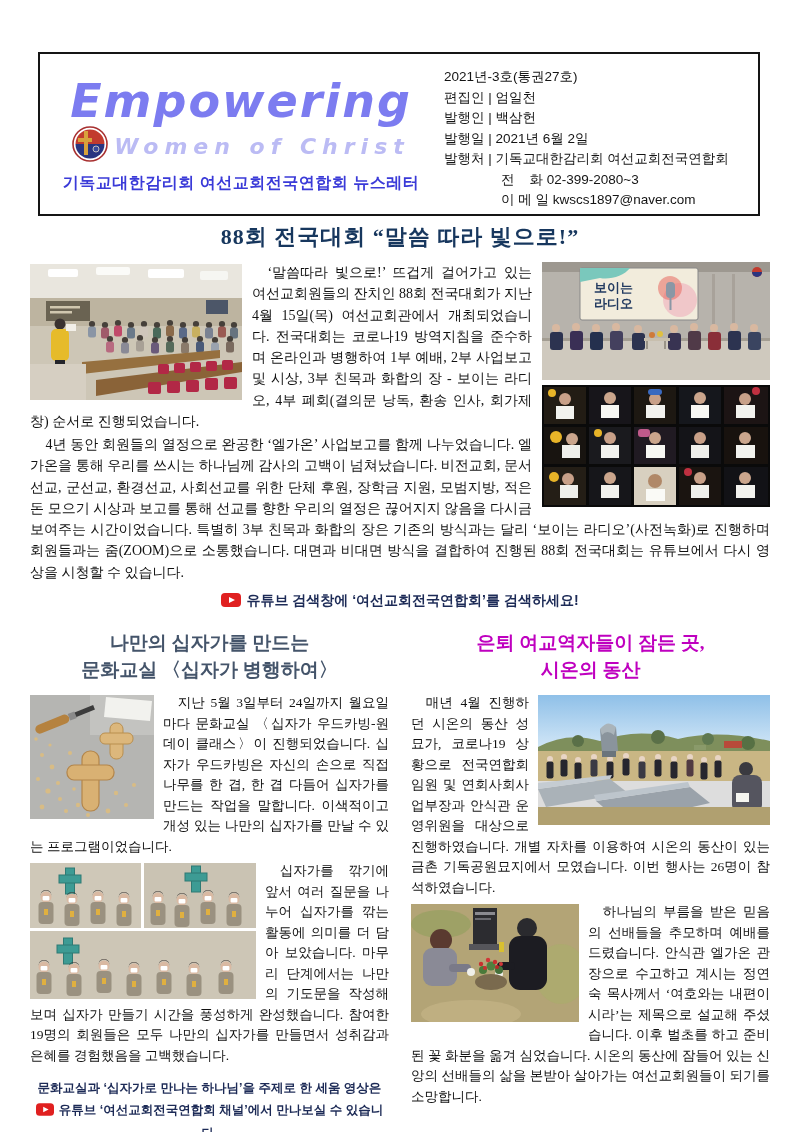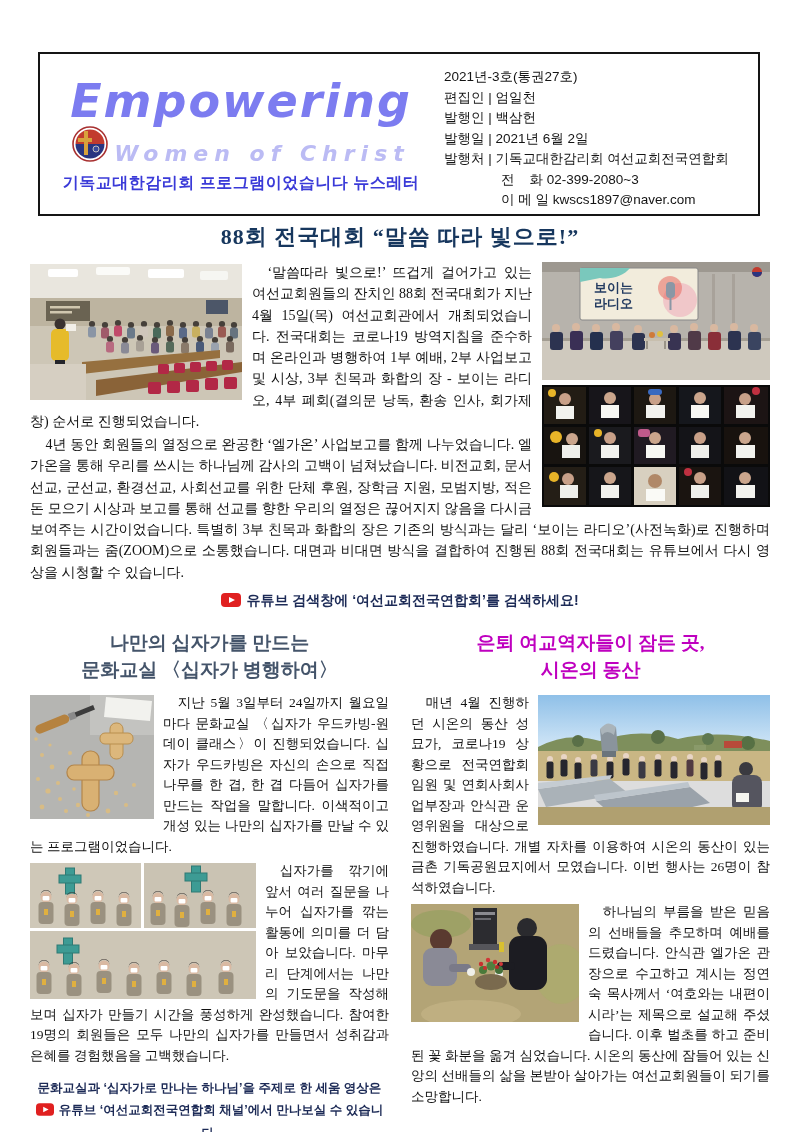--- a/index.html
+++ b/index.html
@@ -6,21 +6,21 @@
   body{width:800px;height:1132px;background:#ffffff;position:relative;overflow:hidden;
        font-family:"Liberation Serif","DejaVu Serif",serif;color:#111;}
   .page{position:absolute;inset:0;padding-left:38px;}
 
   
   .masthead{position:absolute;left:38px;top:52px;width:718px;height:160px;
             border:2px solid #151515;display:flex;background:#fff;}
   .mast-left{width:402px;display:flex;flex-direction:column;align-items:center;justify-content:center;padding-top:4px;}
   .empowering{font-family:"DejaVu Sans",sans-serif;font-style:italic;font-weight:bold;
               font-size:46px;color:#7c7cf0;letter-spacing:2px;line-height:1;}
-  .women-row{display:flex;align-items:flex-end;gap:6px;margin-top:2px;}
+  .women-row{display:flex;align-items:center;gap:6px;margin-top:2px;}
   .women-text{font-family:"DejaVu Sans",sans-serif;font-style:italic;font-size:22px;
               color:#bbbbf4;letter-spacing:6px;font-weight:bold;}
   .org-line{margin-top:7px;font-family:"Liberation Sans","DejaVu Sans",sans-serif;font-weight:bold;
             font-size:16px;color:#3a3ad8;letter-spacing:0.5px;}
   .mast-right{flex:1;padding:13px 8px 0 2px;font-family:"Liberation Sans","DejaVu Sans",sans-serif;
               font-size:13.5px;line-height:1.52;color:#141414;}
   .mast-right div{white-space:pre;}
   .mast-right .indent{padding-left:57px;}
 
   
@@ -66,21 +66,21 @@
             <path d="M3.5 18a14.5 14.5 0 0 1 29 0z" fill="#c23b2e"></path>
             <path d="M32.5 18a14.5 14.5 0 0 1-29 0z" fill="#2a3580"></path>
             <path d="M6 18a12 12 0 0 1 24 0 9 6 0 0 0-12 0 9 6 0 0 1-12 0z" fill="#c23b2e" opacity="0.0"></path>
             <rect x="12" y="5" width="4" height="24" fill="#d8a23c"></rect>
             <rect x="6" y="12" width="14" height="4" fill="#d8a23c"></rect>
             <circle cx="24" cy="23" r="3" fill="#3a4a9a" stroke="#e8e0c8" stroke-width="0.8"></circle>
           </svg>
         </span>
         <span class="women-text">Women of Christ</span>
       </div>
-      <div class="org-line">기독교대한감리회 프로그램이었습니다 뉴스레터</div>
+      <div class="org-line">기독교대한감리회 여선교회전국연합회 뉴스레터</div>
     </div>
     <div class="mast-right">
       <div>2021년-3호(통권27호)</div>
       <div>편집인 | 엄일천</div>
       <div>발행인 | 백삼헌</div>
       <div>발행일 | 2021년 6월 2일</div>
       <div>발행처 | 기독교대한감리회 여선교회전국연합회</div>
       <div class="indent">전    화 02-399-2080~3</div>
       <div class="indent">이 메 일 kwscs1897@naver.com</div>
     </div>

